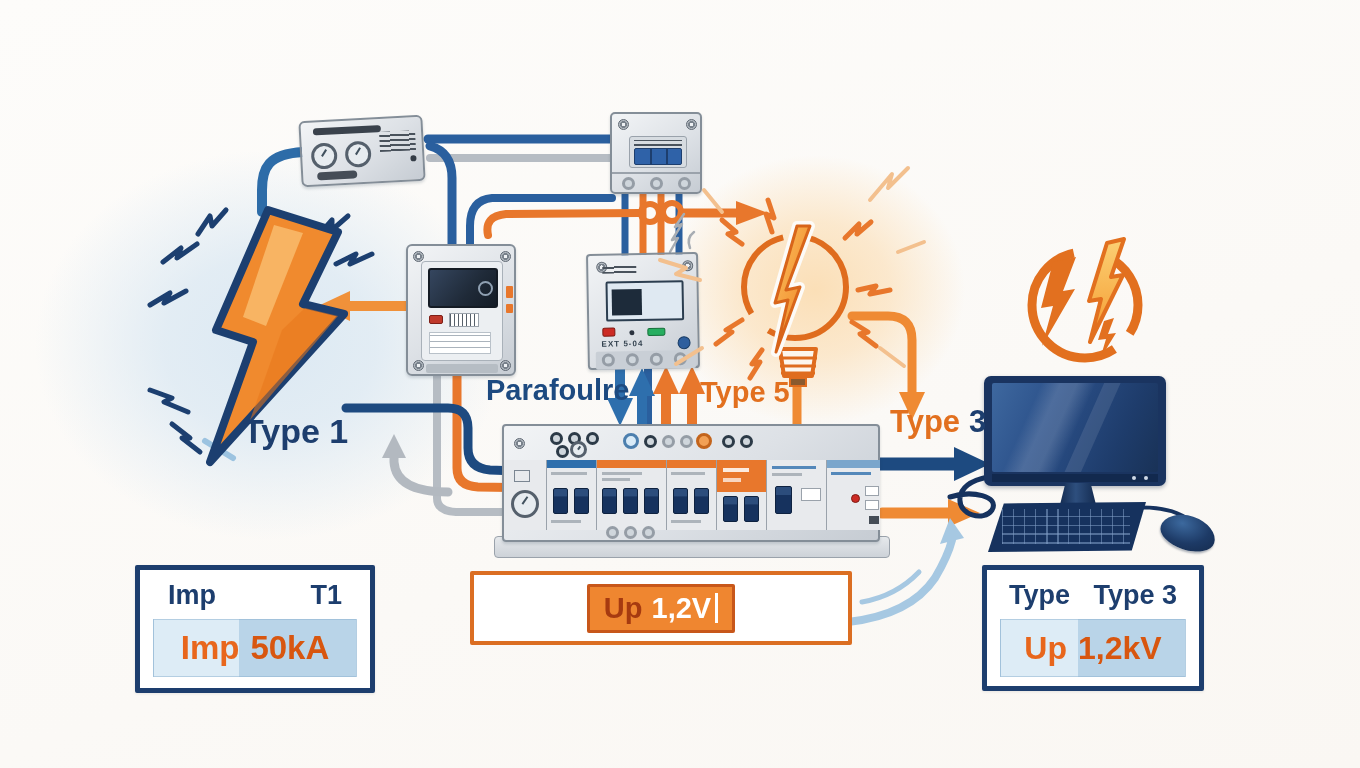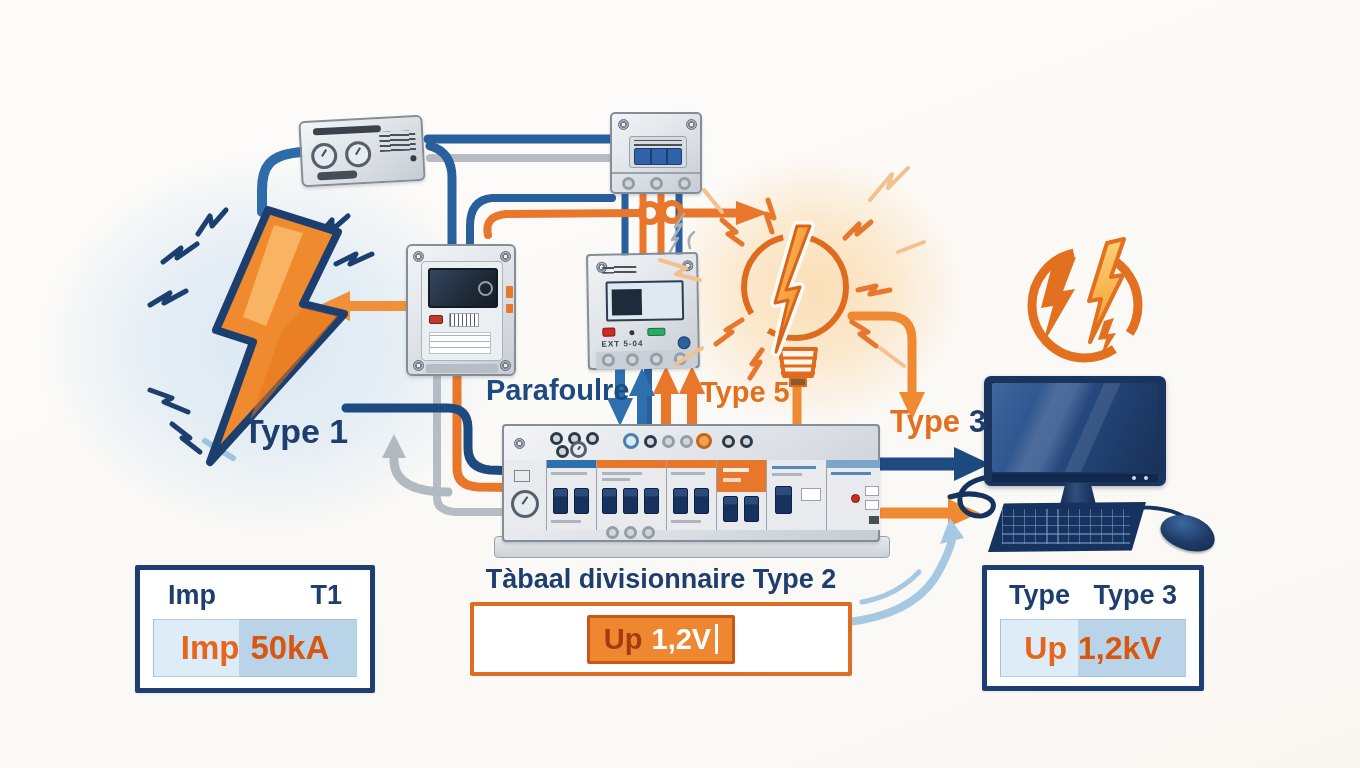--- a/index.html
+++ b/index.html
@@ -418,21 +418,20 @@
       <span>Imp</span>
       <span>T1</span>
     </div>
     <div class="strip strip-blue">
       <span class="vo1">Imp</span>
       <span class="vo2">50kA</span>
     </div>
   </div>
 
   <div class="t2box">
-    <div class="t2title">Tàbaal divisionnaire Type 2</div>
     <div class="t2outer">
       <div class="t2right">
         <div class="t2inner">
           <span class="up">Up</span>
           <span class="val">1,2V</span>
           <span class="caret"></span>
         </div>
       </div>
     </div>
   </div>

